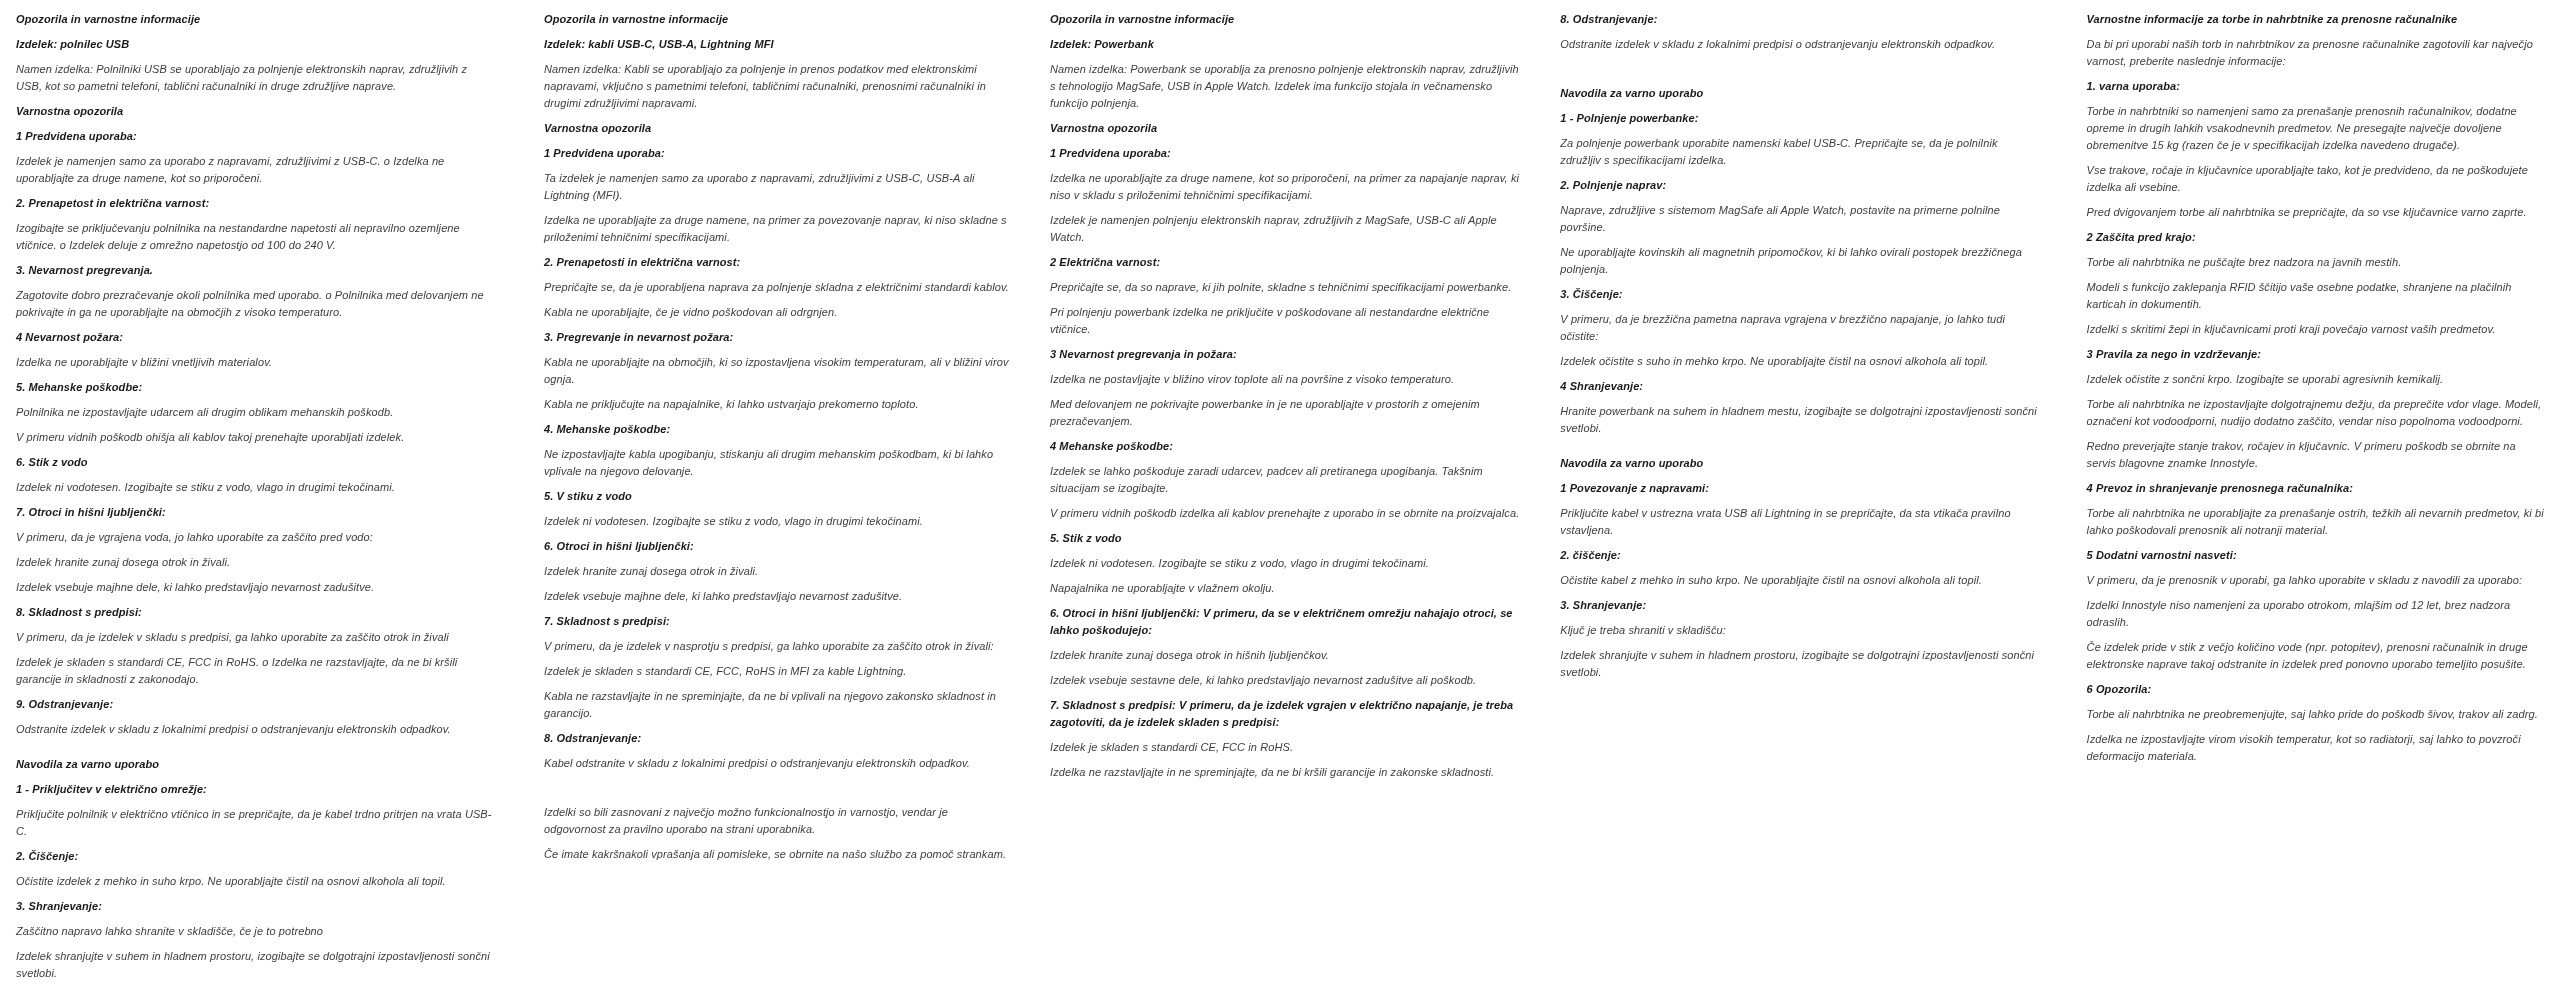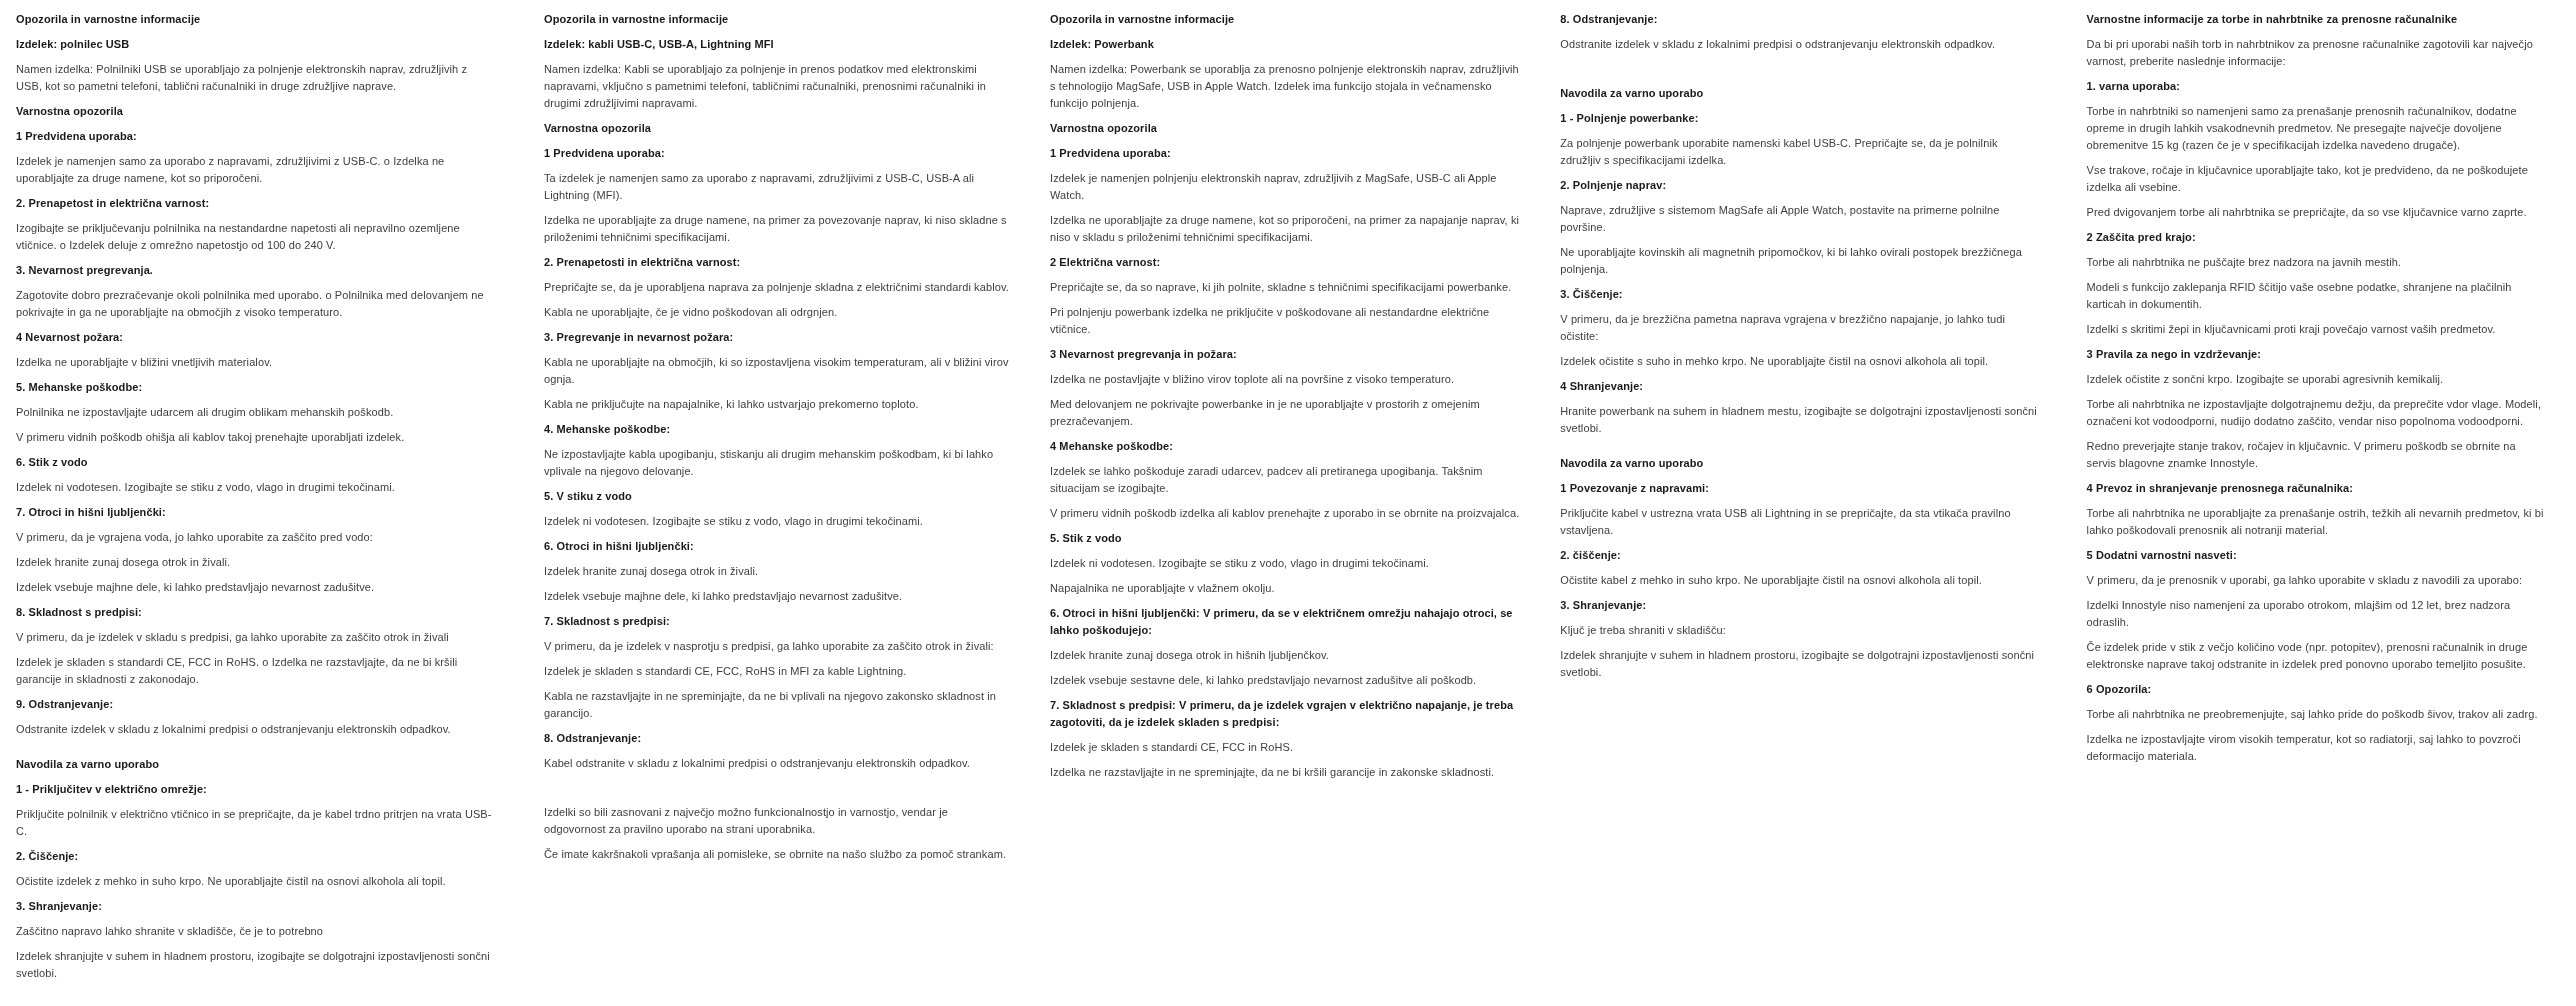--- a/index.html
+++ b/index.html
@@ -12,20 +12,21 @@
   }
   body {
     font-family: "Liberation Sans", "DejaVu Sans", sans-serif;
     -webkit-font-smoothing: antialiased;
   }
   .page {
     display: flex;
     width: 2576px;
     height: 1006px;
     background: var(--bg, #ffffff);
+    font-style: italic;
   }
   .col {
     box-sizing: border-box;
     width: 515px;
     flex: 0 0 515px;
     padding: 11.3px 21px 0 16px;
   }
   .col:nth-child(2) { padding-left: 29px; }
   .col:nth-child(3) { padding-left: 20px; }
   .col:nth-child(4) { padding-left: 15.3px; }
@@ -118,22 +119,22 @@
       <div class="blk sp"></div>
       <div class="blk p">Izdelki so bili zasnovani z največjo možno funkcionalnostjo in varnostjo, vendar je odgovornost za pravilno uporabo na strani uporabnika.</div>
       <div class="blk p">Če imate kakršnakoli vprašanja ali pomisleke, se obrnite na našo službo za pomoč strankam.</div>
     </div>
     <div class="col">
       <div class="blk h">Opozorila in varnostne informacije</div>
       <div class="blk h">Izdelek: Powerbank</div>
       <div class="blk p">Namen izdelka: Powerbank se uporablja za prenosno polnjenje elektronskih naprav, združljivih s tehnologijo MagSafe, USB in Apple Watch. Izdelek ima funkcijo stojala in večnamensko funkcijo polnjenja.</div>
       <div class="blk h">Varnostna opozorila</div>
       <div class="blk h">1 Predvidena uporaba:</div>
+      <div class="blk p">Izdelka ne uporabljajte za druge namene, kot so priporočeni, na primer za napajanje naprav, ki niso v skladu s priloženimi tehničnimi specifikacijami.</div>
       <div class="blk p">Izdelek je namenjen polnjenju elektronskih naprav, združljivih z MagSafe, USB-C ali Apple Watch.</div>
-      <div class="blk p">Izdelka ne uporabljajte za druge namene, kot so priporočeni, na primer za napajanje naprav, ki niso v skladu s priloženimi tehničnimi specifikacijami.</div>
       <div class="blk h">2 Električna varnost:</div>
       <div class="blk p">Prepričajte se, da so naprave, ki jih polnite, skladne s tehničnimi specifikacijami powerbanke.</div>
       <div class="blk p">Pri polnjenju powerbank izdelka ne priključite v poškodovane ali nestandardne električne vtičnice.</div>
       <div class="blk h">3 Nevarnost pregrevanja in požara:</div>
       <div class="blk p">Izdelka ne postavljajte v bližino virov toplote ali na površine z visoko temperaturo.</div>
       <div class="blk p">Med delovanjem ne pokrivajte powerbanke in je ne uporabljajte v prostorih z omejenim prezračevanjem.</div>
       <div class="blk h">4 Mehanske poškodbe:</div>
       <div class="blk p">Izdelek se lahko poškoduje zaradi udarcev, padcev ali pretiranega upogibanja. Takšnim situacijam se izogibajte.</div>
       <div class="blk p">V primeru vidnih poškodb izdelka ali kablov prenehajte z uporabo in se obrnite na proizvajalca.</div>
       <div class="blk h">5. Stik z vodo</div>

